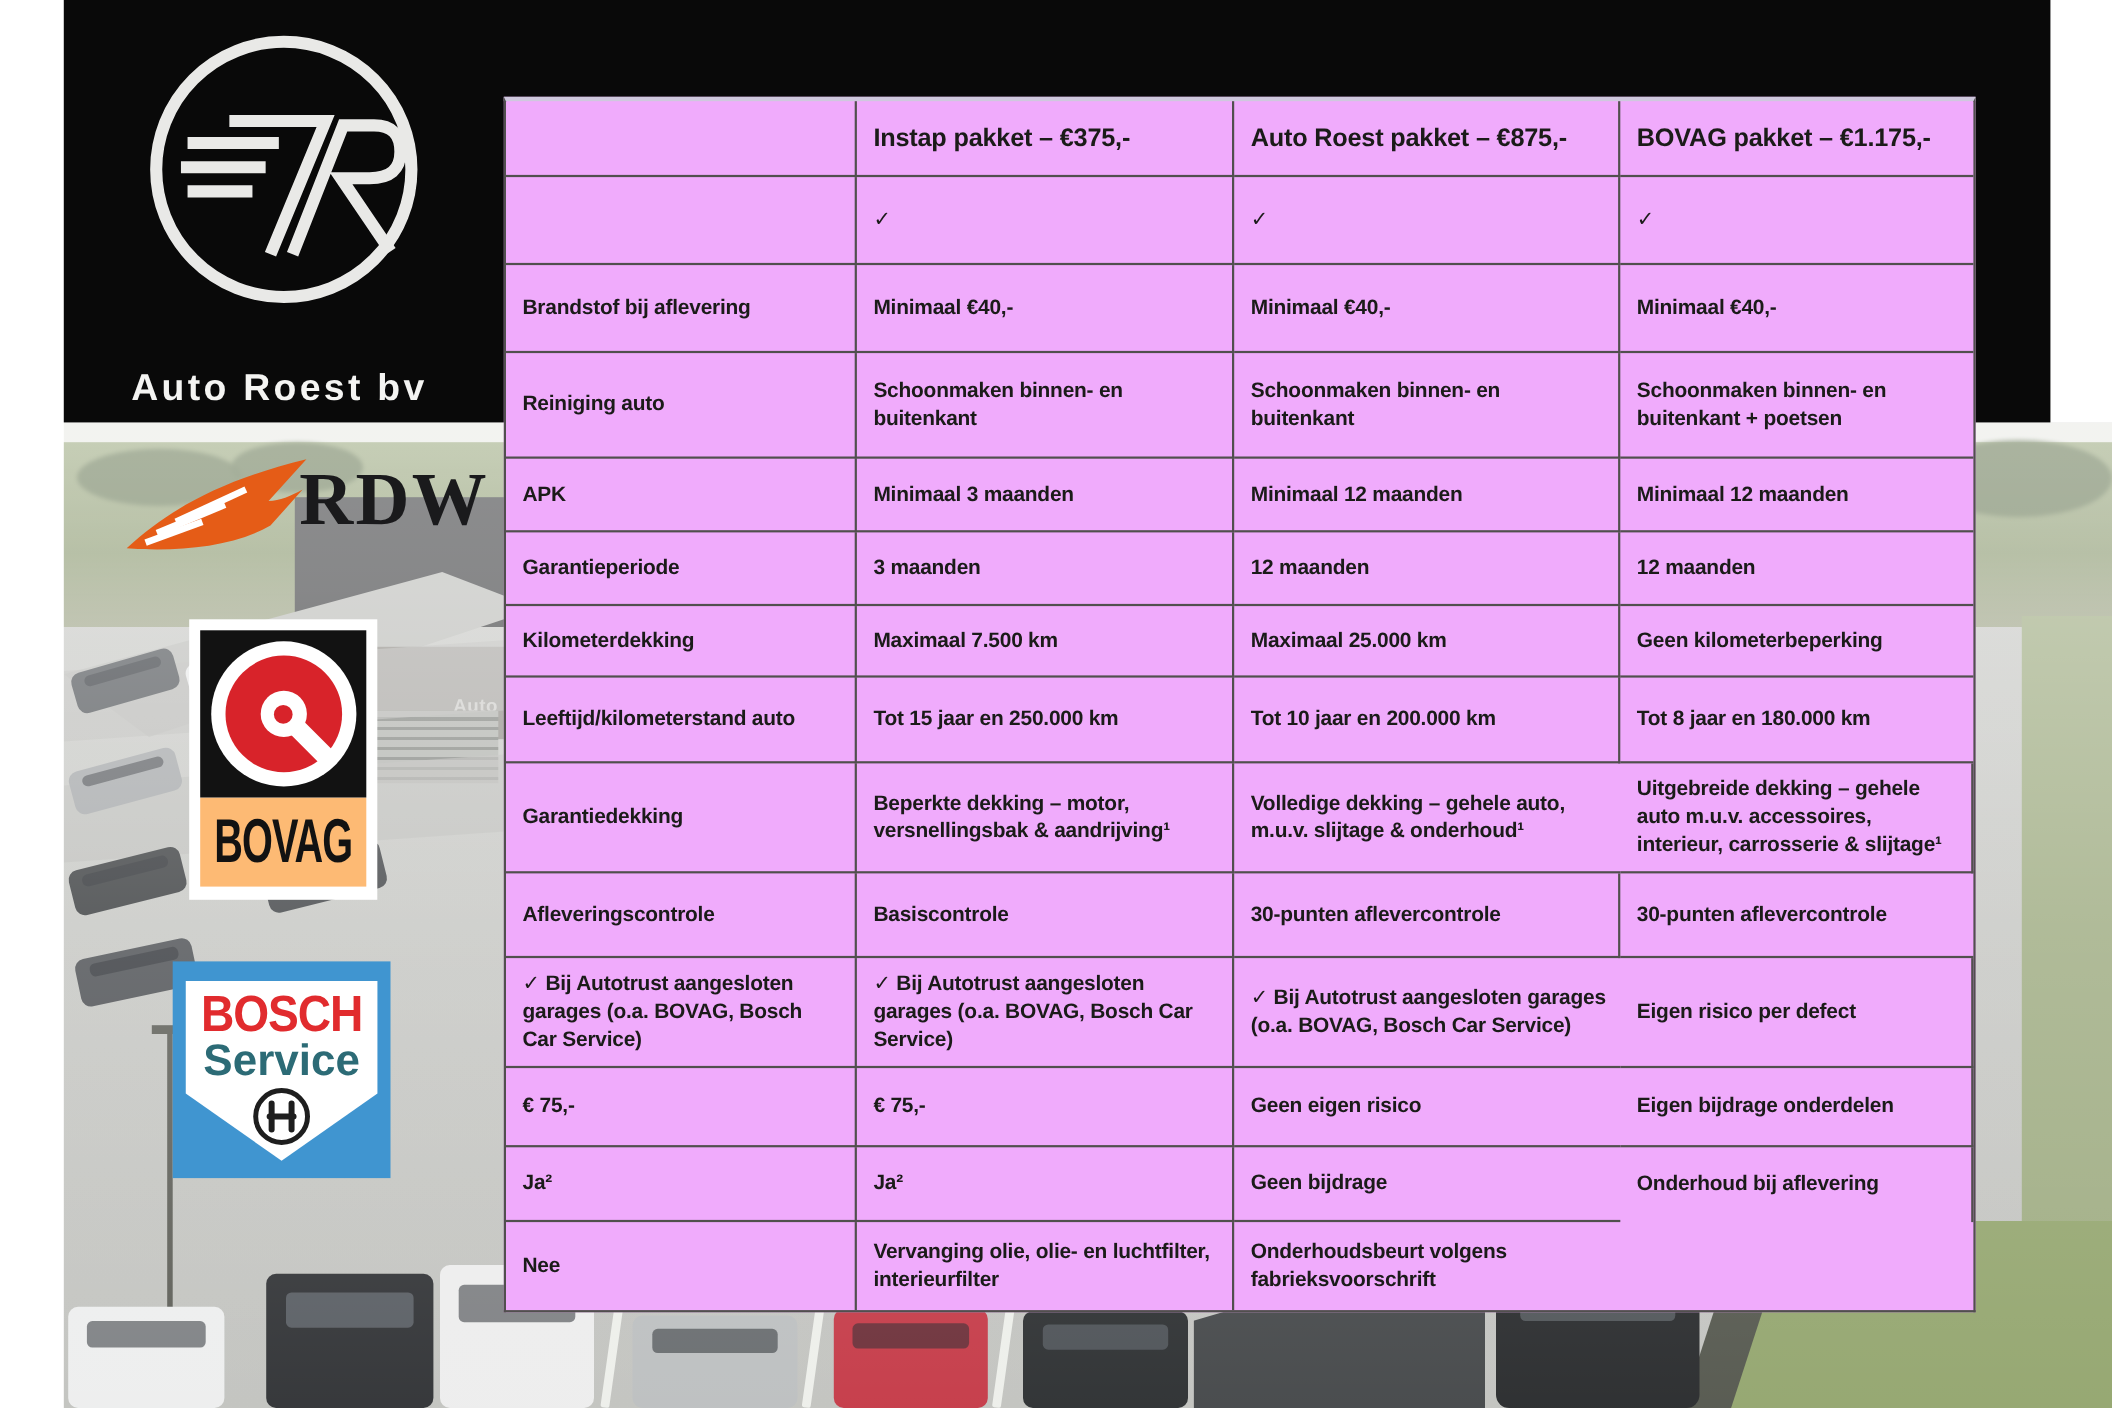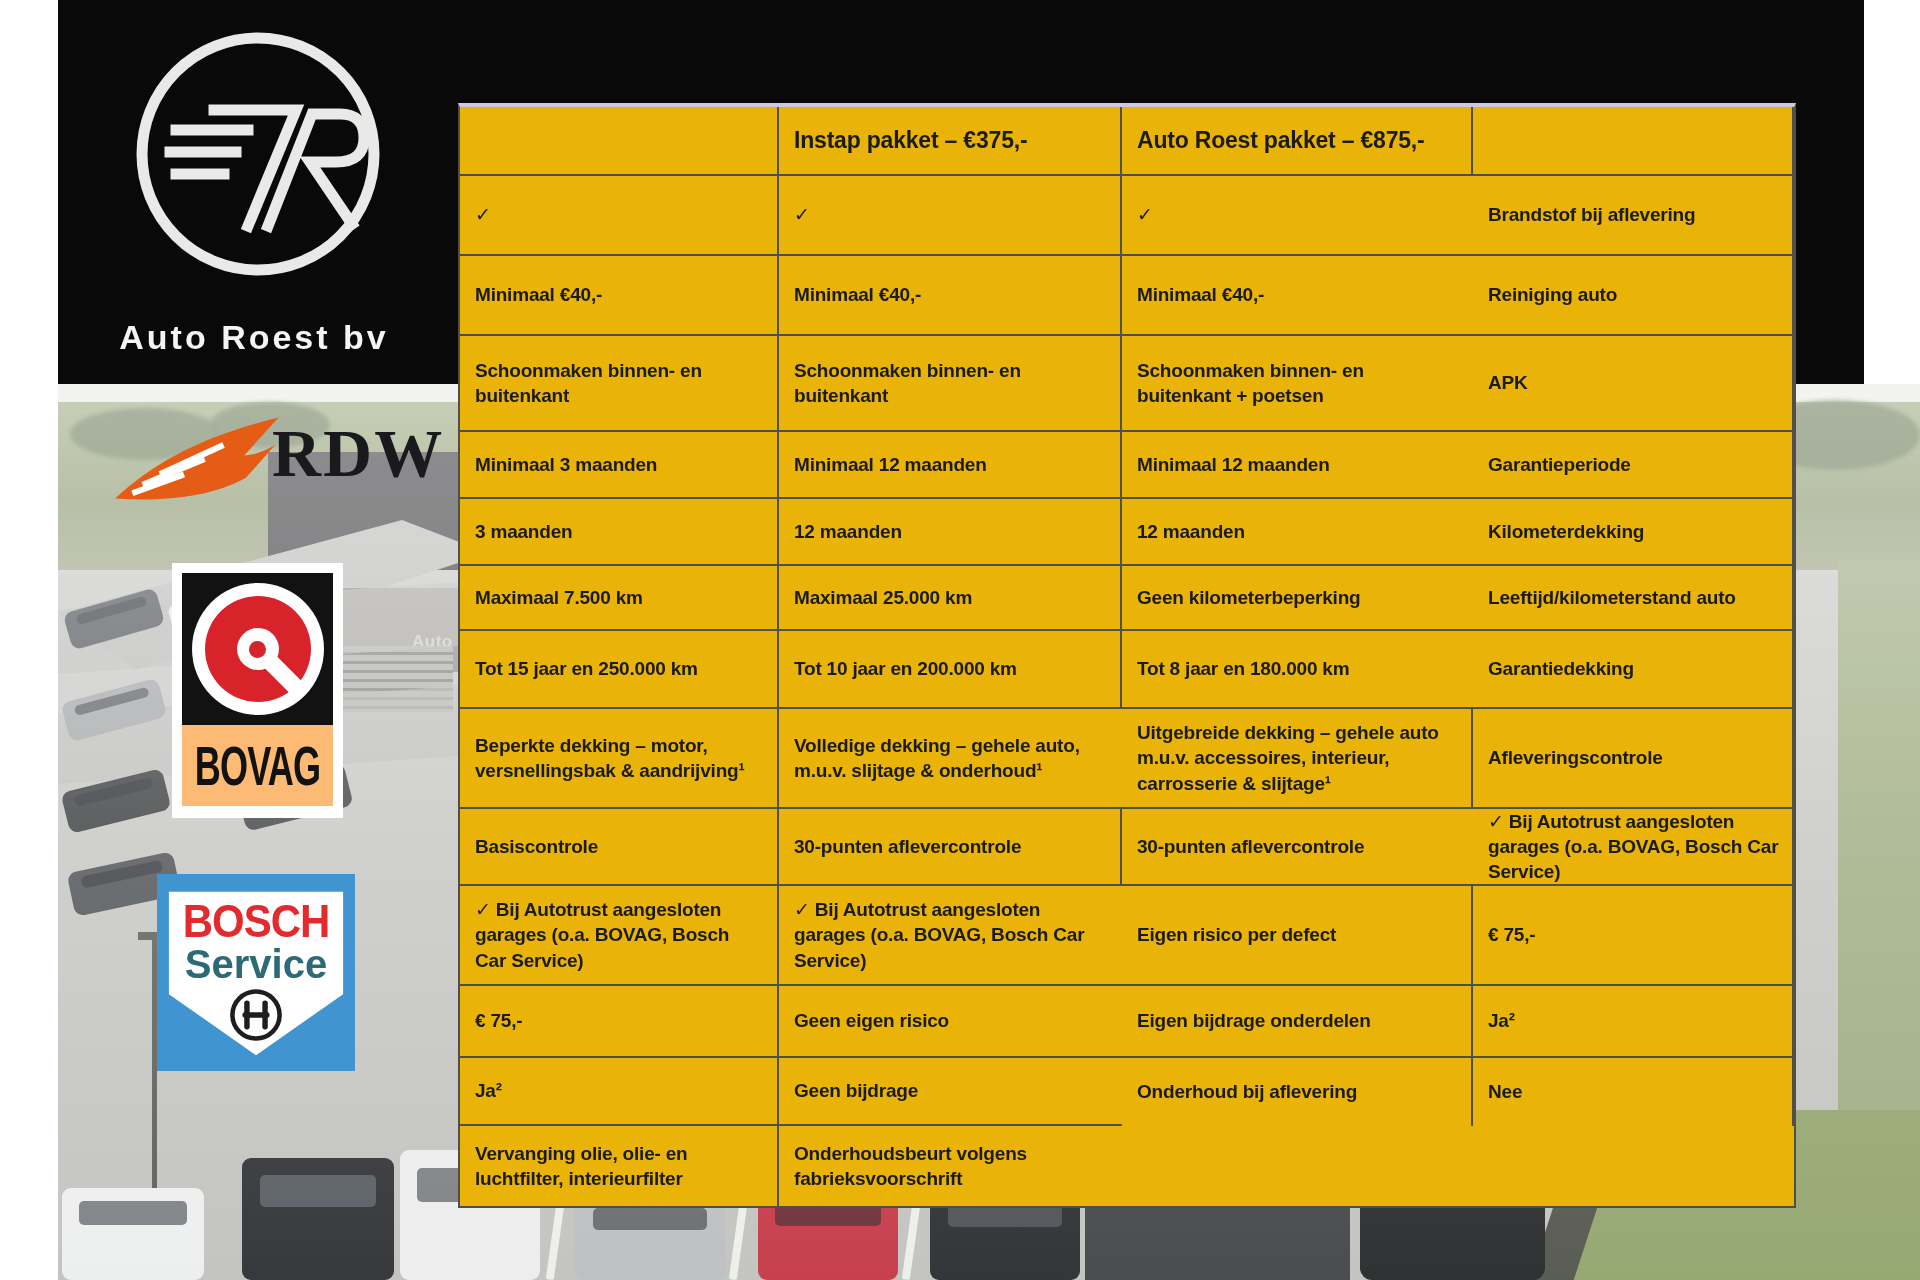--- a/index.html
+++ b/index.html
@@ -34,25 +34,25 @@
         rgba(255,255,255,.54) 0%,rgba(255,255,255,.40) 42%,
         rgba(255,255,255,.22) 66%,rgba(255,255,255,.08) 100%);}
 
   
   .strip-left{left:0;top:0;width:58px;height:1280px;background:#fff;}
   .strip-right{left:1864px;top:0;width:56px;height:384px;background:#fff;}
   .black-band{left:58px;top:0;width:1806px;height:384px;background:#090909;}
 
   
   .brand-logo{left:130px;top:26px;width:256px;height:256px;}
-  .brand-name{left:58px;top:318px;width:392px;text-align:center;color:#f4f4f2;
+  .brand-name{left:58px;top:334px;width:392px;text-align:center;color:#f4f4f2;
               font-size:34px;font-weight:700;letter-spacing:3px;}
 
   
-  .pkg-table{left:458px;top:103px;width:1338px;background:#eab308;
+  .pkg-table{left:458px;top:88px;width:1338px;background:#f0abfc;
              border:2px solid #514f4e;border-top:4px solid #cfc8de;
              display:grid;box-sizing:border-box;
              grid-template-columns:319px 343px 351px 321px;
              grid-template-rows:69px 80px 80px 96px 67px 67px 65px 78px 100px 77px 100px 72px 68px 80px;
              color:#1b1b19;}
   .cell{border-right:2px solid #514f4e;border-bottom:2px solid #514f4e;
         display:flex;align-items:center;box-sizing:border-box;
         padding:6px 12px 6px 15px;font-weight:700;font-size:19px;line-height:1.32;
         letter-spacing:-.2px;}
   .cell.c4{border-right:none;}
@@ -185,20 +185,23 @@
 <div class="abs pkg-table">
     <div class="cell hdr ">
       <span></span>
     </div>
     <div class="cell hdr ">
       <span>Instap pakket – €375,-</span>
     </div>
     <div class="cell hdr ">
       <span>Auto Roest pakket – €875,-</span>
     </div>
+    <div class="cell hdr c4">
+      <span>BOVAG pakket – €1.175,-</span>
+    </div>
     <div class="cell lab">
       <span></span>
     </div>
     <div class="cell val ">
       <span>✓</span>
     </div>
     <div class="cell val ">
       <span>✓</span>
     </div>
     <div class="cell val c4">

